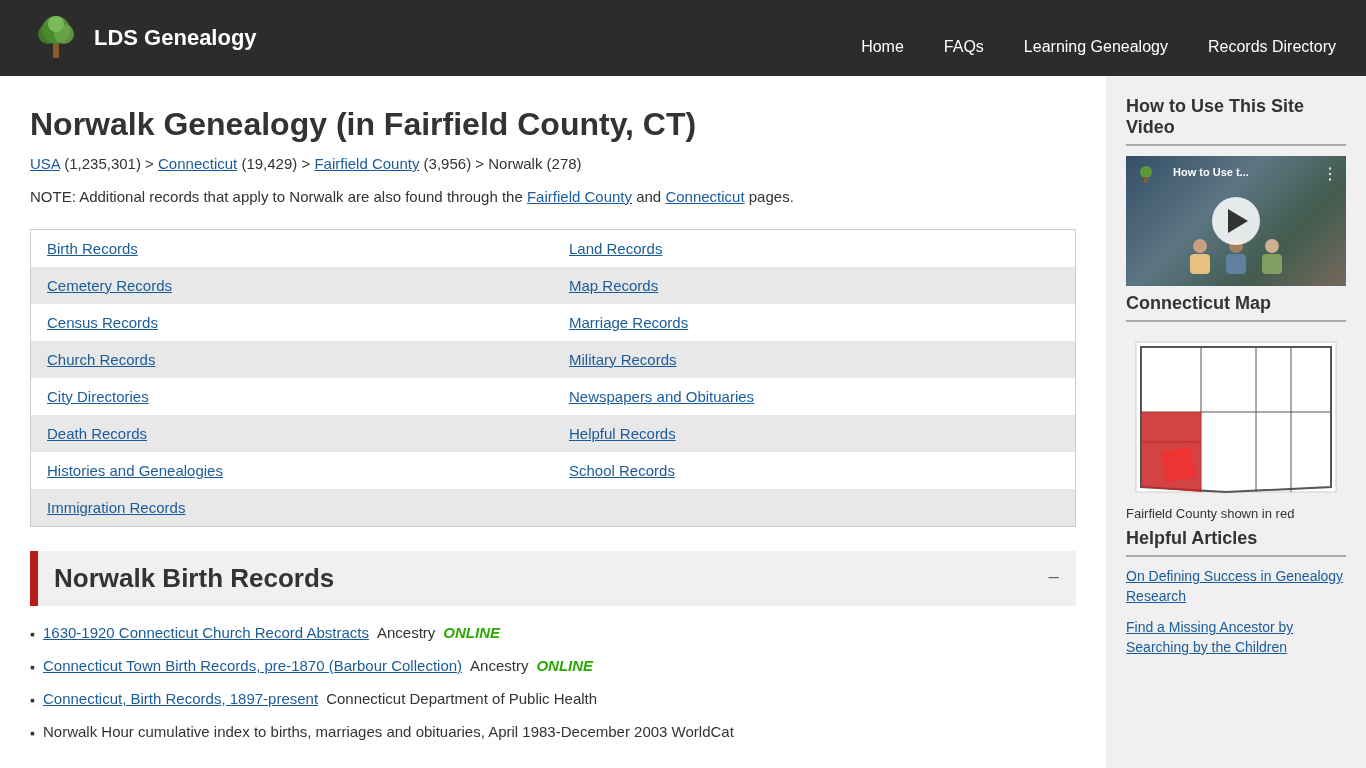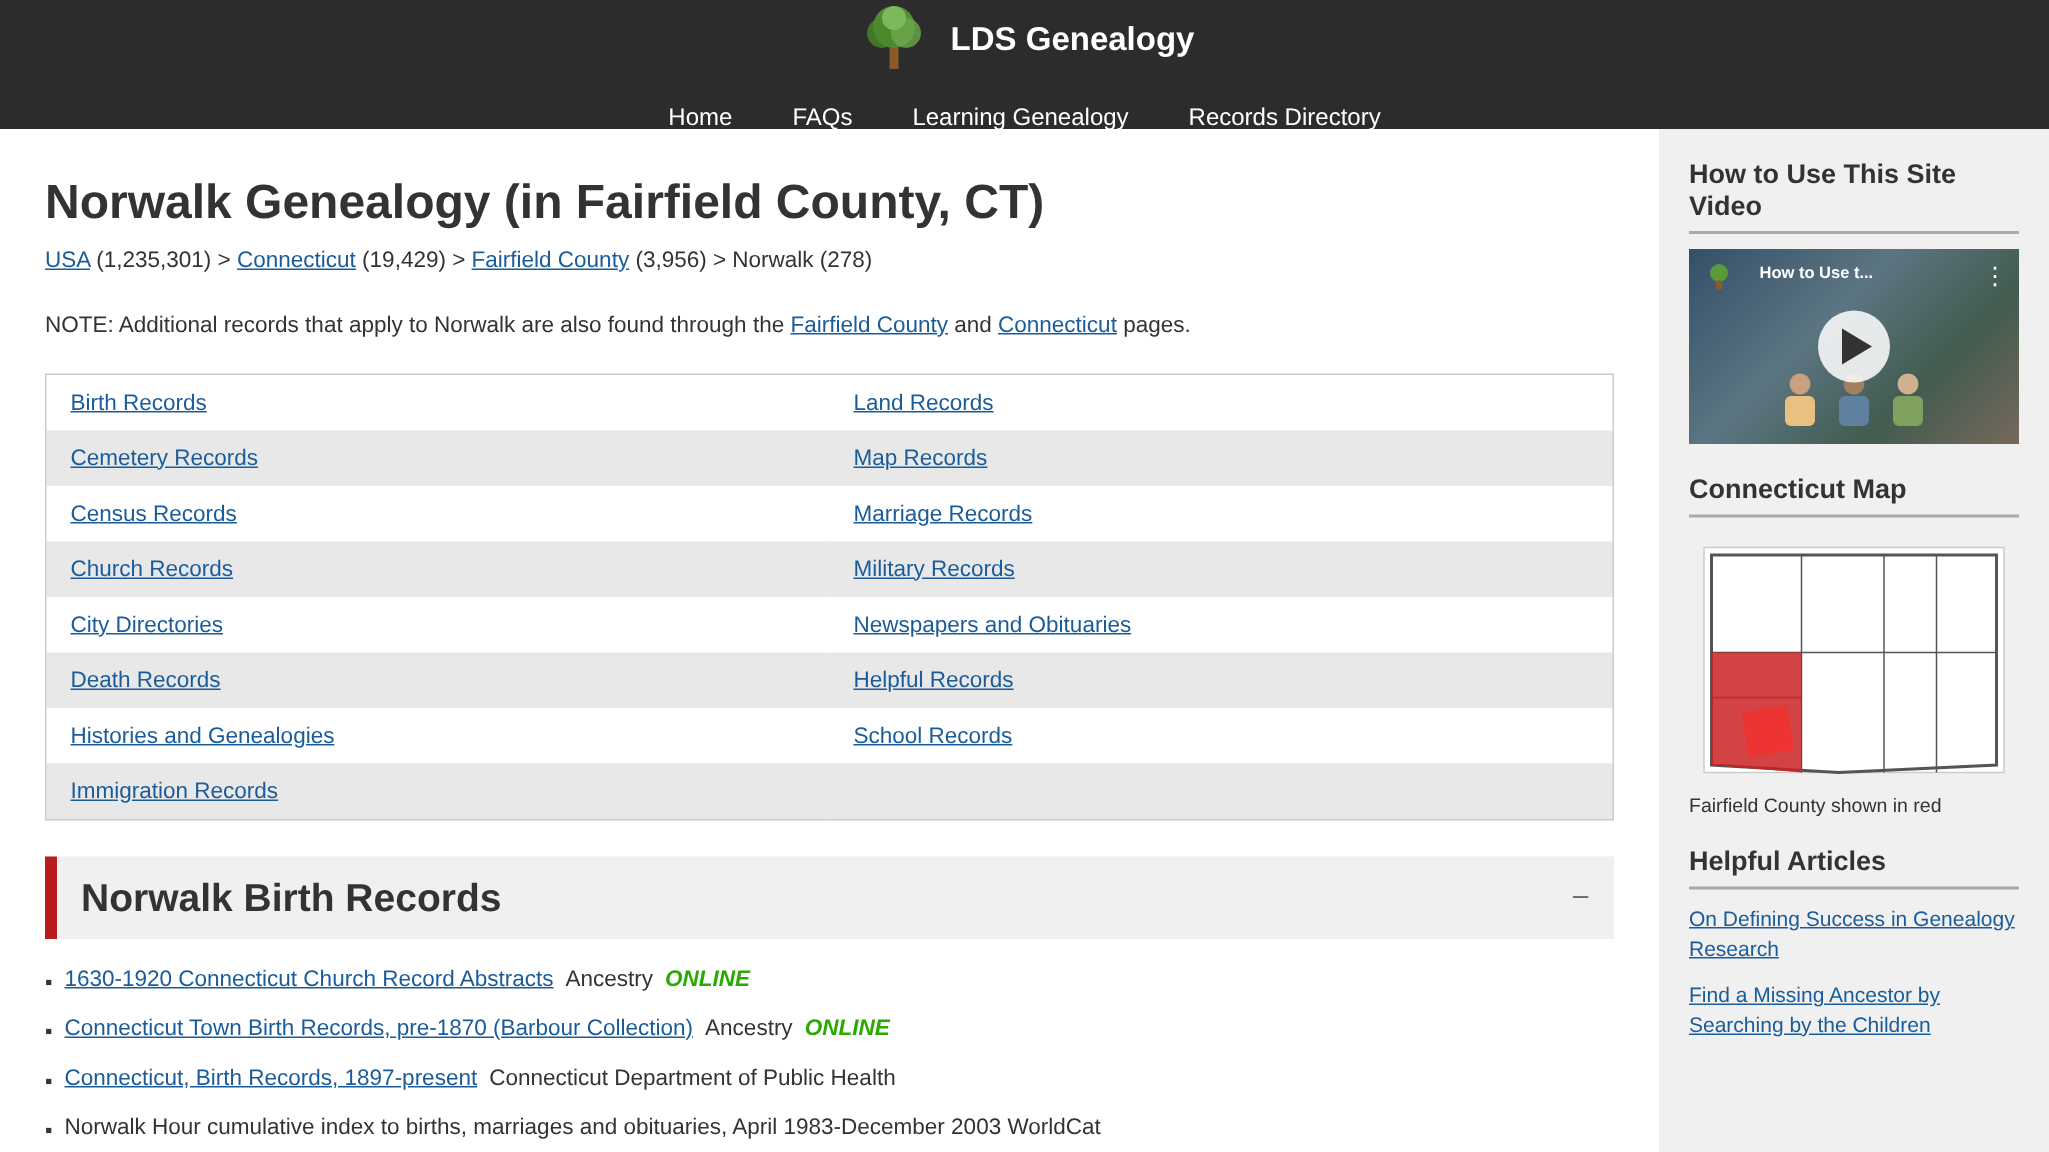--- a/index.html
+++ b/index.html
@@ -5,22 +5,21 @@
     * { box-sizing: border-box; margin: 0; padding: 0; }
     body { font-family: Georgia, 'Times New Roman', serif; font-size: 16px; color: #333; background: #f0f0f0; }
 
     
     .header {
       background: #2c2c2c;
       display: flex;
       align-items: center;
       justify-content: space-between;
       padding: 0 30px;
-      height: 86px;
-      flex-direction: column;
+      height: 76px;
     }
     .logo-area {
       display: flex;
       align-items: center;
       gap: 12px;
     }
     .logo-icon {
       width: 52px;
       height: 52px;
     }
@@ -66,21 +65,21 @@
     
     h1.page-title {
       font-size: 32px;
       font-weight: bold;
       color: #333;
       margin-bottom: 12px;
       font-family: Arial, sans-serif;
     }
     .breadcrumb {
       font-size: 15px;
-      margin-bottom: 24px;
+      margin-bottom: 14px;
       font-family: Arial, sans-serif;
     }
     .breadcrumb a {
       color: #1a5c9a;
       text-decoration: underline;
     }
     .note-text {
       font-size: 15px;
       margin-bottom: 20px;
       line-height: 1.5;
@@ -168,21 +167,21 @@
     }
     .online-badge {
       color: #2aaa00;
       font-style: italic;
       font-weight: bold;
       font-size: 15px;
     }
 
     
     .sidebar-section {
-      margin-bottom: 20px;
+      margin-bottom: 7px;
     }
     .sidebar-section h3 {
       font-size: 18px;
       font-weight: bold;
       color: #333;
       font-family: Arial, sans-serif;
       border-bottom: 2px solid #aaa;
       padding-bottom: 6px;
       margin-bottom: 10px;
     }

